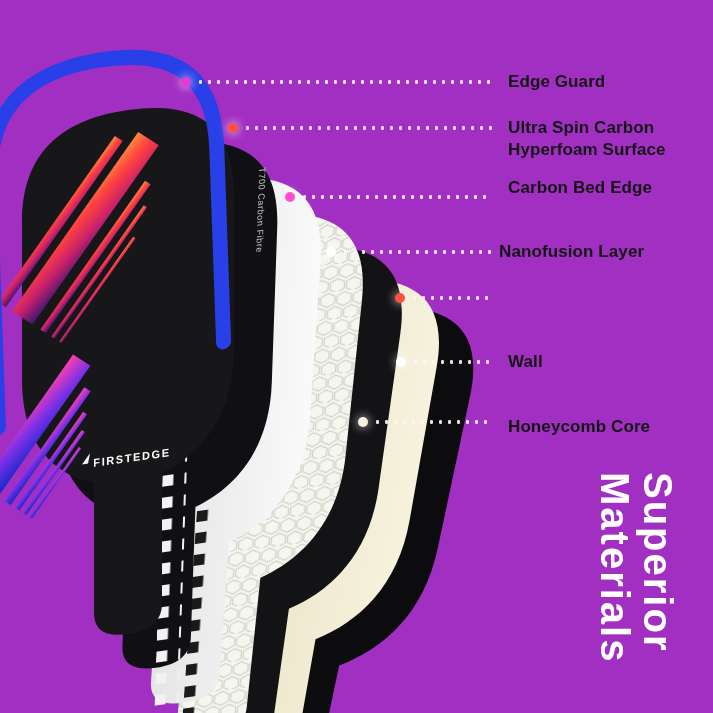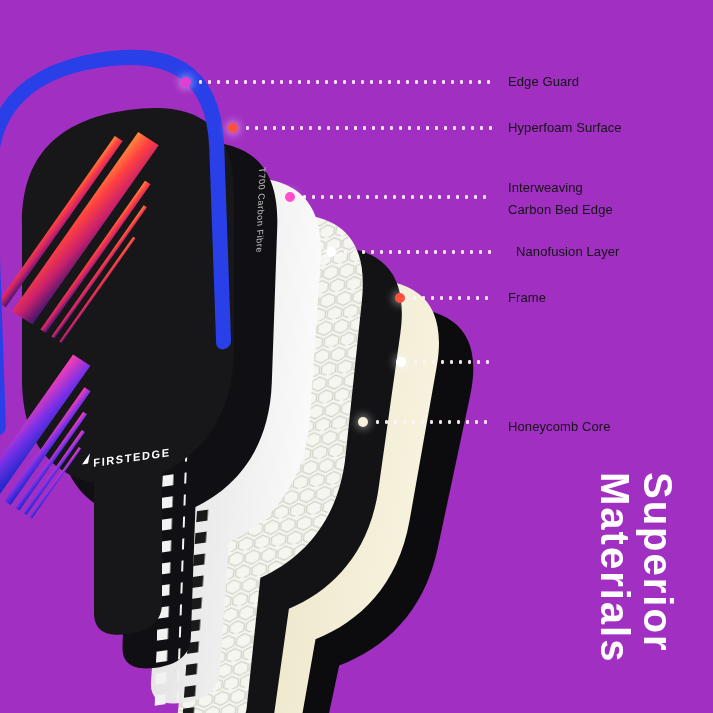--- a/index.html
+++ b/index.html
@@ -14,22 +14,22 @@
   .callout .dot{
     position:absolute;width:10px;height:10px;border-radius:50%;
     box-shadow:0 0 9px 2px rgba(255,255,255,.45);
   }
   .callout .leader{
     position:absolute;height:4px;
     background-image:radial-gradient(circle, rgba(255,243,252,.92) 1.7px, transparent 2px);
     background-size:9px 4px;background-repeat:repeat-x;
   }
   .callout .label{
-    position:absolute;color:#141414;font-size:13px;line-height:22px;
-    font-weight:400;letter-spacing:.1px;white-space:nowrap;
+    position:absolute;color:#141414;font-size:17px;line-height:22px;
+    font-weight:700;letter-spacing:.1px;white-space:nowrap;
   }
   .callout .label span{display:block;}
   .vertical-title{
     position:absolute;right:34px;top:472px;
     writing-mode:vertical-rl;
     color:#ffffff;font-size:40px;font-weight:700;letter-spacing:2px;line-height:1.08;
   }
   .vertical-title span{display:block;}
 </style>
 </head>
@@ -132,54 +132,54 @@
     <div class="label" style="left:508px;top:71px">
       <span>Edge Guard</span>
       <span></span>
     </div>
   </div>
 
   <div class="callout">
     <span class="dot" style="left: 228px; top: 123px; background: rgb(255, 81, 64);"></span>
     <span class="leader" style="left:243px;top:126px;width:249px"></span>
     <div class="label" style="left:508px;top:117px">
+      <span>Ultra Spin Carbon</span>
       <span>Hyperfoam Surface</span>
     </div>
   </div>
 
   <div class="callout">
     <span class="dot" style="left: 285px; top: 192px; background: rgb(255, 79, 207);"></span>
     <span class="leader" style="left:300px;top:195px;width:192px"></span>
     <div class="label" style="left:508px;top:177px">
-      <span>Interweaving</span>
       <span>Carbon Bed Edge</span>
     </div>
   </div>
 
   <div class="callout">
     <span class="dot" style="left: 326px; top: 247px; background: rgb(255, 255, 255);"></span>
     <span class="leader" style="left:341px;top:250px;width:151px"></span>
-    <div class="label" style="left:516px;top:241px">
+    <div class="label" style="left:499px;top:241px">
       <span>Nanofusion Layer</span>
       <span></span>
     </div>
   </div>
 
   <div class="callout">
     <span class="dot" style="left: 395px; top: 293px; background: rgb(255, 81, 64);"></span>
     <span class="leader" style="left:410px;top:296px;width:82px"></span>
     <div class="label" style="left:508px;top:287px">
-      <span>Frame</span>
     </div>
   </div>
 
   <div class="callout">
     <span class="dot" style="left: 396px; top: 357px; background: rgb(255, 255, 255);"></span>
     <span class="leader" style="left:411px;top:360px;width:81px"></span>
     <div class="label" style="left:508px;top:351px">
+      <span>Wall</span>
     </div>
   </div>
 
   <div class="callout">
     <span class="dot" style="left: 358px; top: 417px; background: rgb(247, 240, 220);"></span>
     <span class="leader" style="left:373px;top:420px;width:119px"></span>
     <div class="label" style="left:508px;top:416px">
       <span>Honeycomb Core</span>
       <span></span>
     </div>

